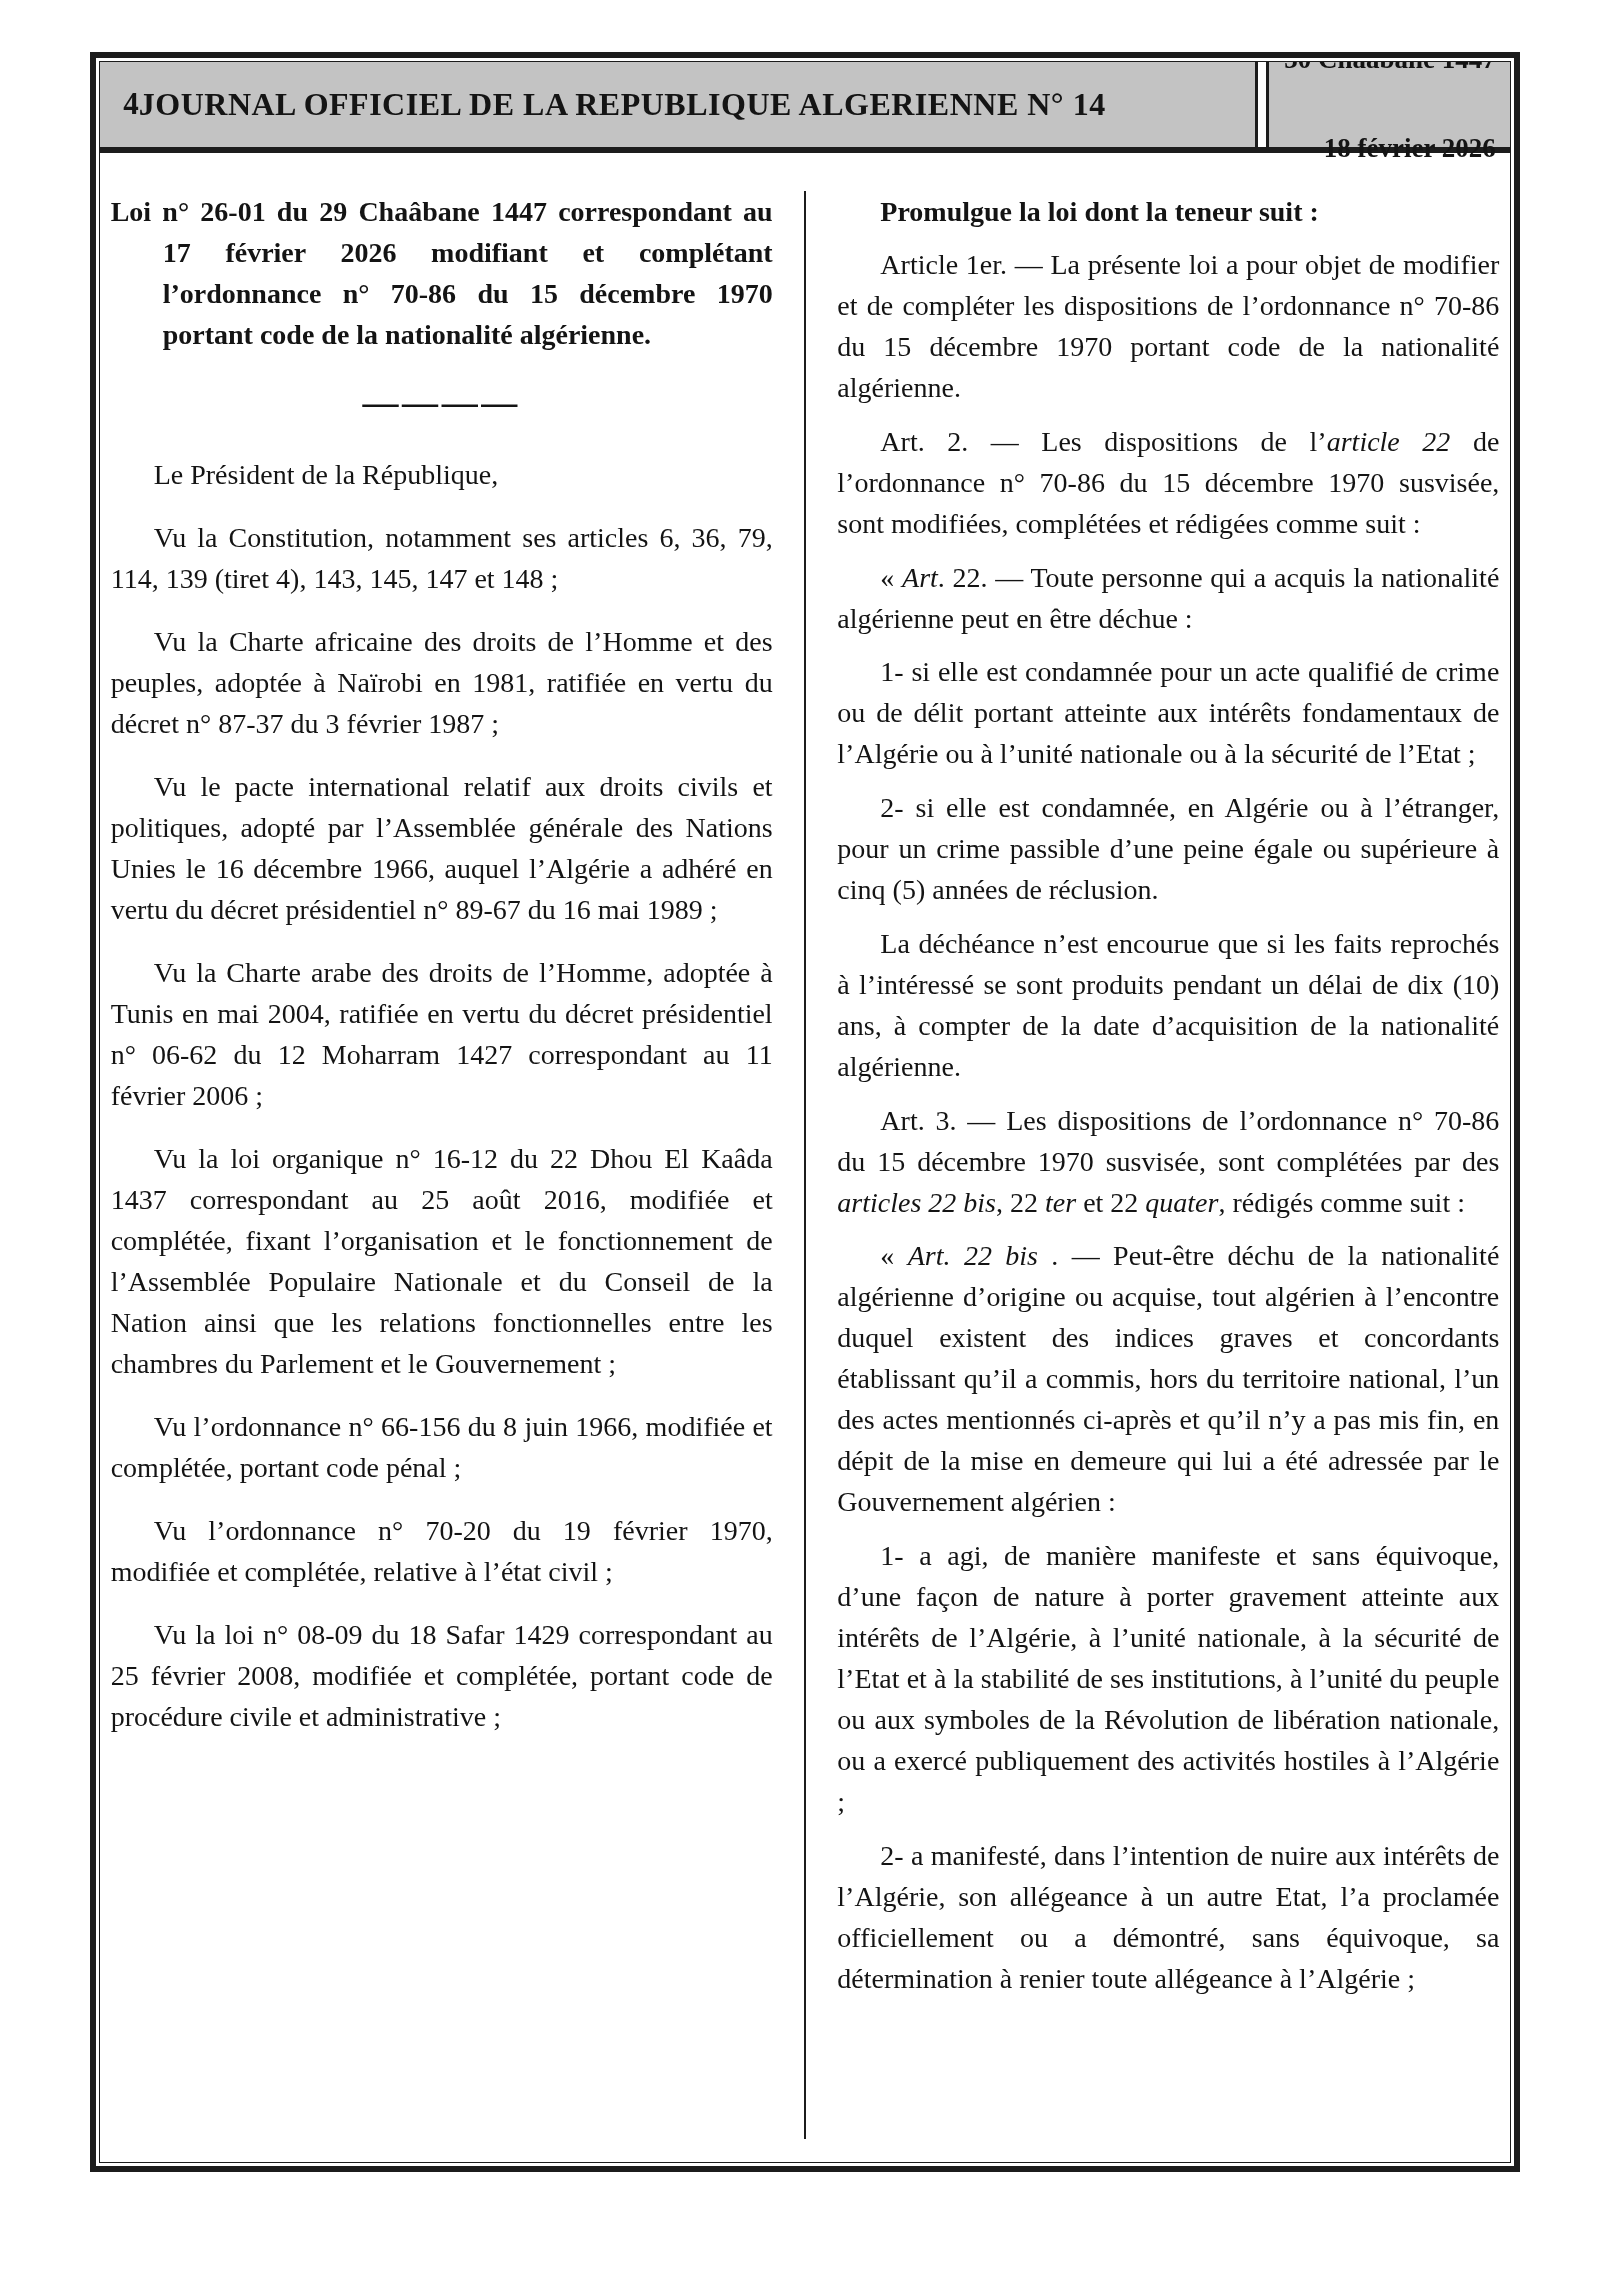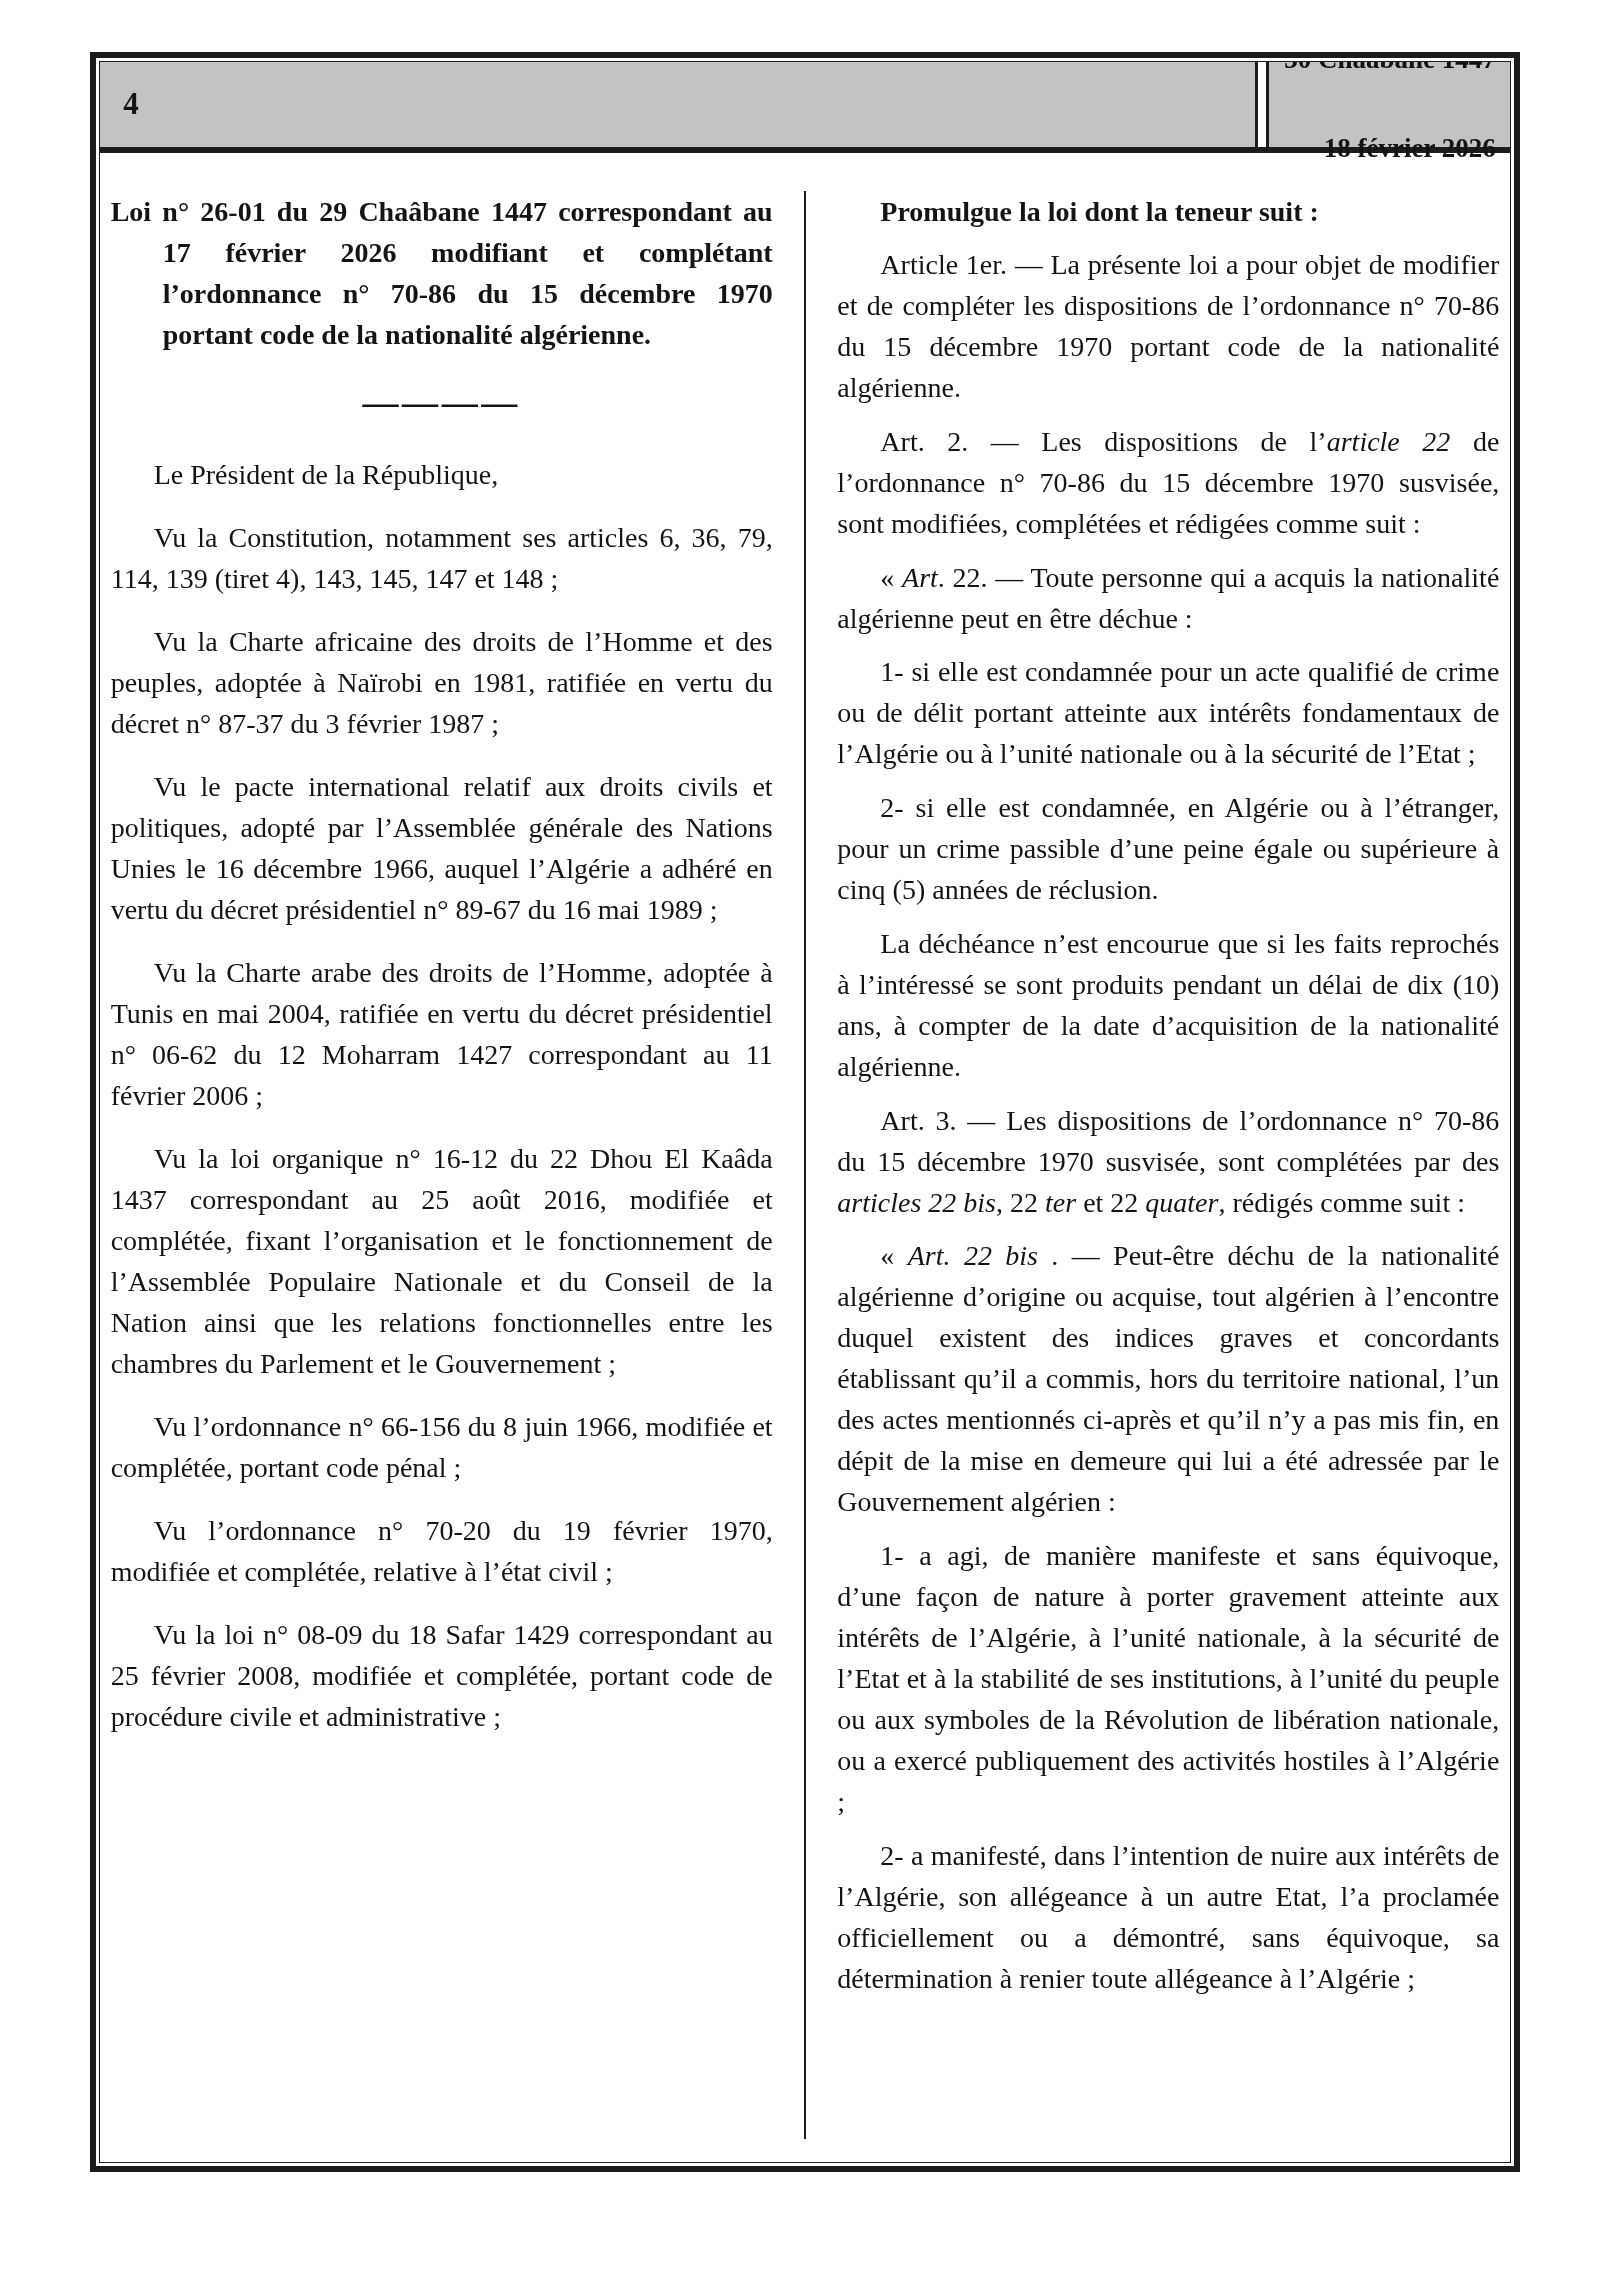--- a/index.html
+++ b/index.html
@@ -98,20 +98,21 @@
 </style>
 </head>
 <body>
 
 <div class="frame">
   <div class="frame-inner">
 
     <div class="header-row">
       <div class="header-main">
         <span class="page-number">4</span>
+        <span class="journal-title">JOURNAL OFFICIEL DE LA REPUBLIQUE ALGERIENNE N° 14</span>
       </div>
       <div class="header-date">
         <div>30 Chaâbane 1447</div>
         <div>18 février 2026</div>
       </div>
     </div>
 
 
     <div class="columns">
       <div class="col col-left">

